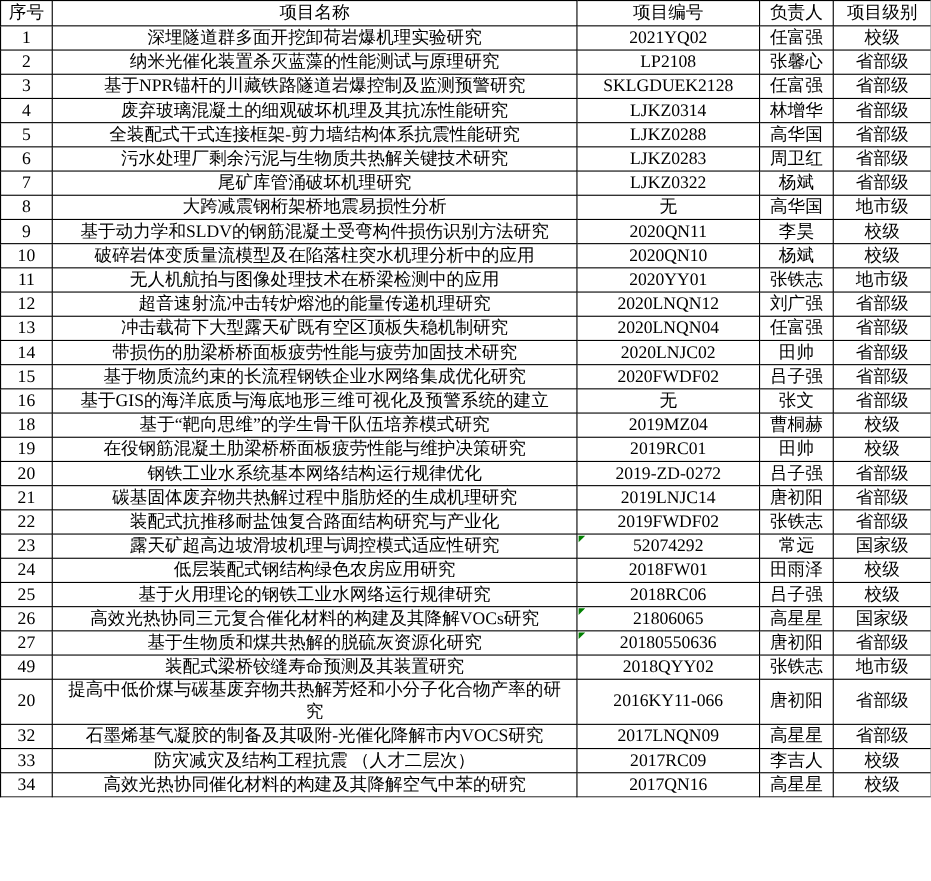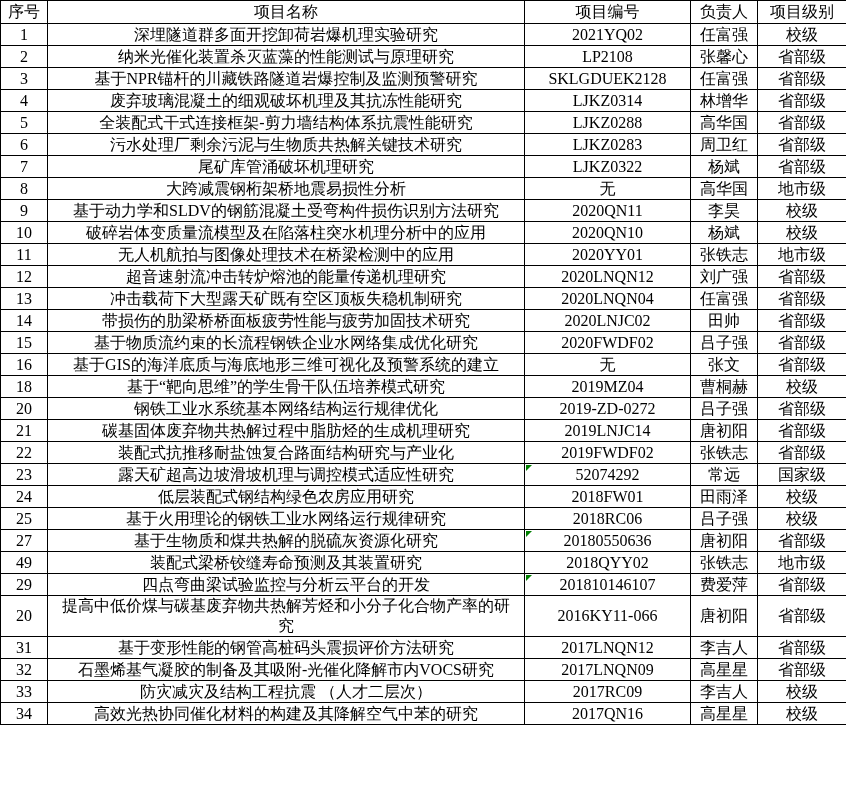--- a/index.html
+++ b/index.html
@@ -177,20 +177,27 @@
         <td>省部级</td>
       </tr>
       <tr>
         <td>18</td>
         <td class="name">基于“靶向思维”的学生骨干队伍培养模式研究</td>
         <td>2019MZ04</td>
         <td>曹桐赫</td>
         <td>校级</td>
       </tr>
       <tr>
+        <td>19</td>
+        <td class="name">在役钢筋混凝土肋梁桥桥面板疲劳性能与维护决策研究</td>
+        <td>2019RC01</td>
+        <td>田帅</td>
+        <td>校级</td>
+      </tr>
+      <tr>
         <td>20</td>
         <td class="name">钢铁工业水系统基本网络结构运行规律优化</td>
         <td>2019-ZD-0272</td>
         <td>吕子强</td>
         <td>省部级</td>
       </tr>
       <tr>
         <td>21</td>
         <td class="name">碳基固体废弃物共热解过程中脂肪烃的生成机理研究</td>
         <td>2019LNJC14</td>
@@ -219,55 +226,48 @@
         <td>校级</td>
       </tr>
       <tr>
         <td>25</td>
         <td class="name">基于火用理论的钢铁工业水网络运行规律研究</td>
         <td>2018RC06</td>
         <td>吕子强</td>
         <td>校级</td>
       </tr>
       <tr>
+        <td>26</td>
+        <td class="name">高效光热协同三元复合催化材料的构建及其降解VOCs研究</td>
+        <td>21806065<span class="tri"></span></td>
+        <td>高星星</td>
+        <td>国家级</td>
+      </tr>
+      <tr>
         <td>27</td>
         <td class="name">基于生物质和煤共热解的脱硫灰资源化研究</td>
         <td>20180550636<span class="tri"></span></td>
         <td>唐初阳</td>
         <td>省部级</td>
       </tr>
       <tr>
         <td>49</td>
         <td class="name">装配式梁桥铰缝寿命预测及其装置研究</td>
         <td>2018QYY02</td>
         <td>张铁志</td>
         <td>地市级</td>
       </tr>
       <tr>
-        <td>29</td>
-        <td class="name">四点弯曲梁试验监控与分析云平台的开发</td>
-        <td>201810146107<span class="tri"></span></td>
-        <td>费爱萍</td>
-        <td>省部级</td>
-      </tr>
-      <tr>
         <td>20</td>
         <td class="name">提高中低价煤与碳基废弃物共热解芳烃和小分子化合物产率的研究</td>
         <td>2016KY11-066</td>
         <td>唐初阳</td>
         <td>省部级</td>
       </tr>
       <tr>
-        <td>31</td>
-        <td class="name">基于变形性能的钢管高桩码头震损评价方法研究</td>
-        <td>2017LNQN12</td>
-        <td>李吉人</td>
-        <td>省部级</td>
-      </tr>
-      <tr>
         <td>32</td>
         <td class="name">石墨烯基气凝胶的制备及其吸附-光催化降解市内VOCS研究</td>
         <td>2017LNQN09</td>
         <td>高星星</td>
         <td>省部级</td>
       </tr>
       <tr>
         <td>33</td>
         <td class="name">防灾减灾及结构工程抗震 （人才二层次）</td>
         <td>2017RC09</td>

